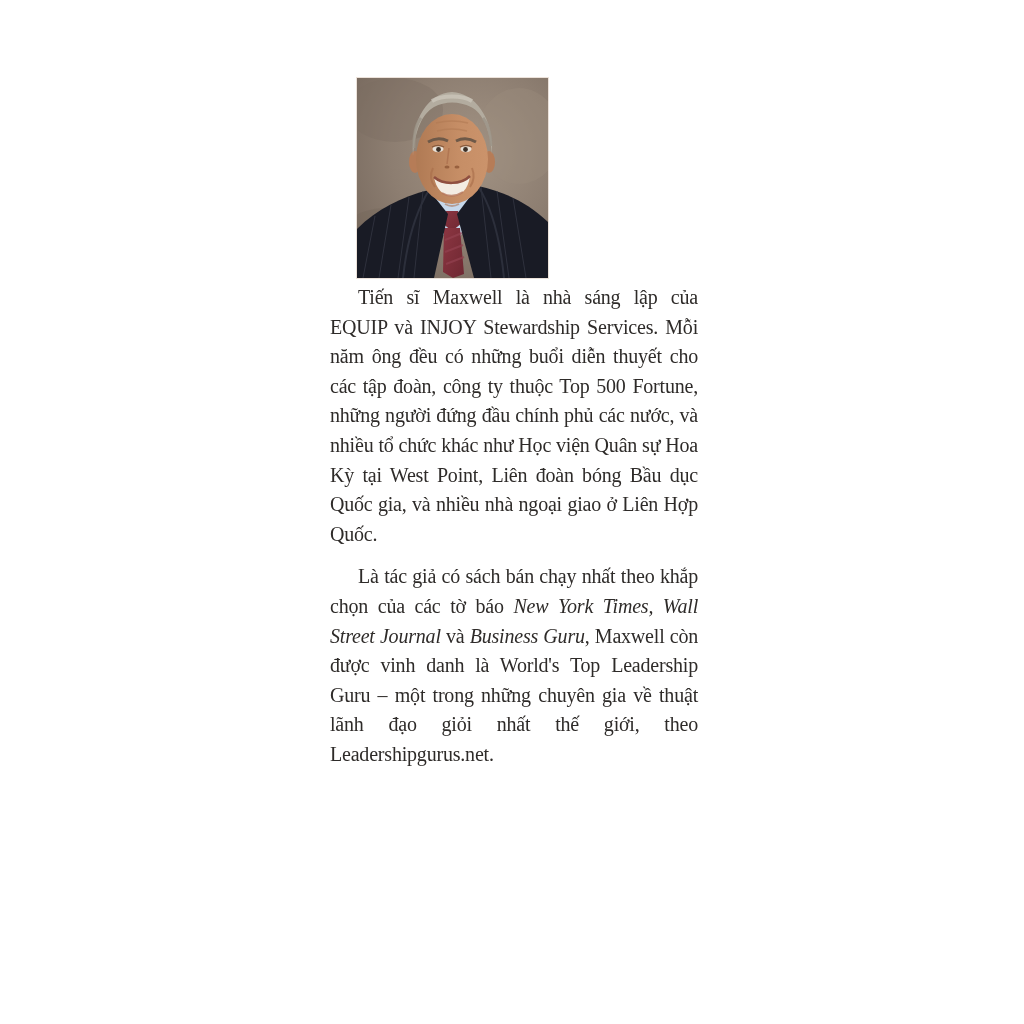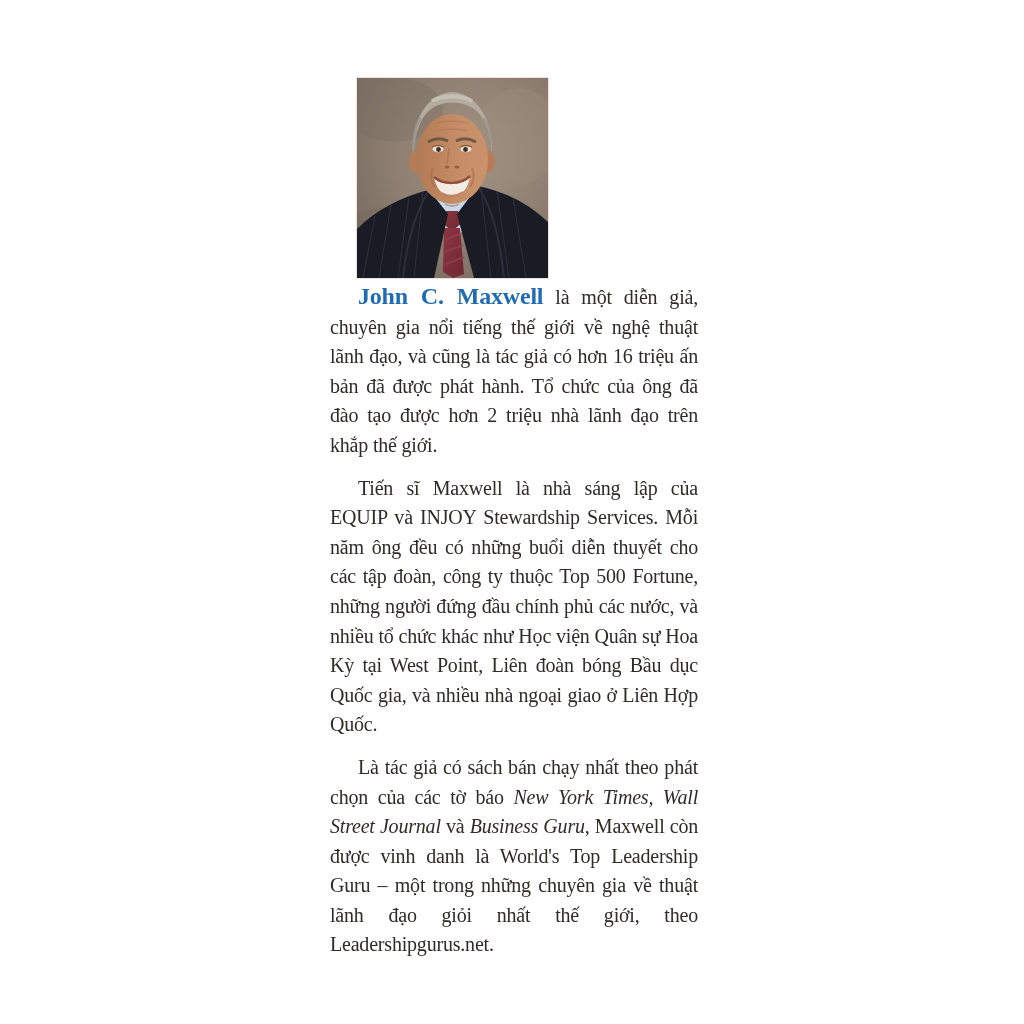--- a/index.html
+++ b/index.html
@@ -116,18 +116,17 @@
       <path d="M88,126 Q95,130 102,126" stroke="#a96e4b" stroke-width="2" fill="none" opacity="0.55"></path>
 
       <path d="M56,78 C54,40 72,15 95,14 C118,15 137,40 135,76
                C133,52 126,35 114,29 C102,23 88,23 77,29 C65,36 58,52 56,78 Z" fill="#b3ac9f"></path>
       <path d="M75,23 C85,17 105,17 115,23" stroke-width="4" fill="none" opacity="0.7" stroke="#cfc9bd"></path>
       <path d="M57,70 C56,58 59,46 64,40 M134,68 C134,56 131,46 126,40" stroke="#9b9487" stroke-width="3" fill="none" opacity="0.8"></path>
     </svg>
   </div>
 
   <div class="bio" style="color: rgb(46, 43, 41);">
-      <p><span class="author-name" style="color: rgb(31, 108, 178);">John C. Maxwell</span><span> là một diễn giả, chuyên gia nổi tiếng thế giới về nghệ thuật lãnh đạo, và cũng là tác giả có hơn 16 triệu ấn bản đã được phát hành. Tổ chức của ông đã đào tạo được hơn 2 triệu nhà lãnh đạo trên khắp thế giới.</span></p>
       <p><span>Tiến sĩ Maxwell là nhà sáng lập của EQUIP và INJOY Stewardship Services. Mỗi năm ông đều có những buổi diễn thuyết cho các tập đoàn, công ty thuộc Top 500 Fortune, những người đứng đầu chính phủ các nước, và nhiều tổ chức khác như Học viện Quân sự Hoa Kỳ tại West Point, Liên đoàn bóng Bầu dục Quốc gia, và nhiều nhà ngoại giao ở Liên Hợp Quốc.</span></p>
-      <p><span>Là tác giả có sách bán chạy nhất theo phát chọn của các tờ báo </span><span class="it">New York Times, Wall Street Journal</span><span> và </span><span class="it">Business Guru</span><span>, Maxwell còn được vinh danh là World's Top Leadership Guru – một trong những chuyên gia về thuật lãnh đạo giỏi nhất thế giới, theo Leadershipgurus.net.</span></p>
+      <p><span>Là tác giả có sách bán chạy nhất theo khắp chọn của các tờ báo </span><span class="it">New York Times, Wall Street Journal</span><span> và </span><span class="it">Business Guru</span><span>, Maxwell còn được vinh danh là World's Top Leadership Guru – một trong những chuyên gia về thuật lãnh đạo giỏi nhất thế giới, theo Leadershipgurus.net.</span></p>
     </div>
 
 </div>
 
 </body></html>

